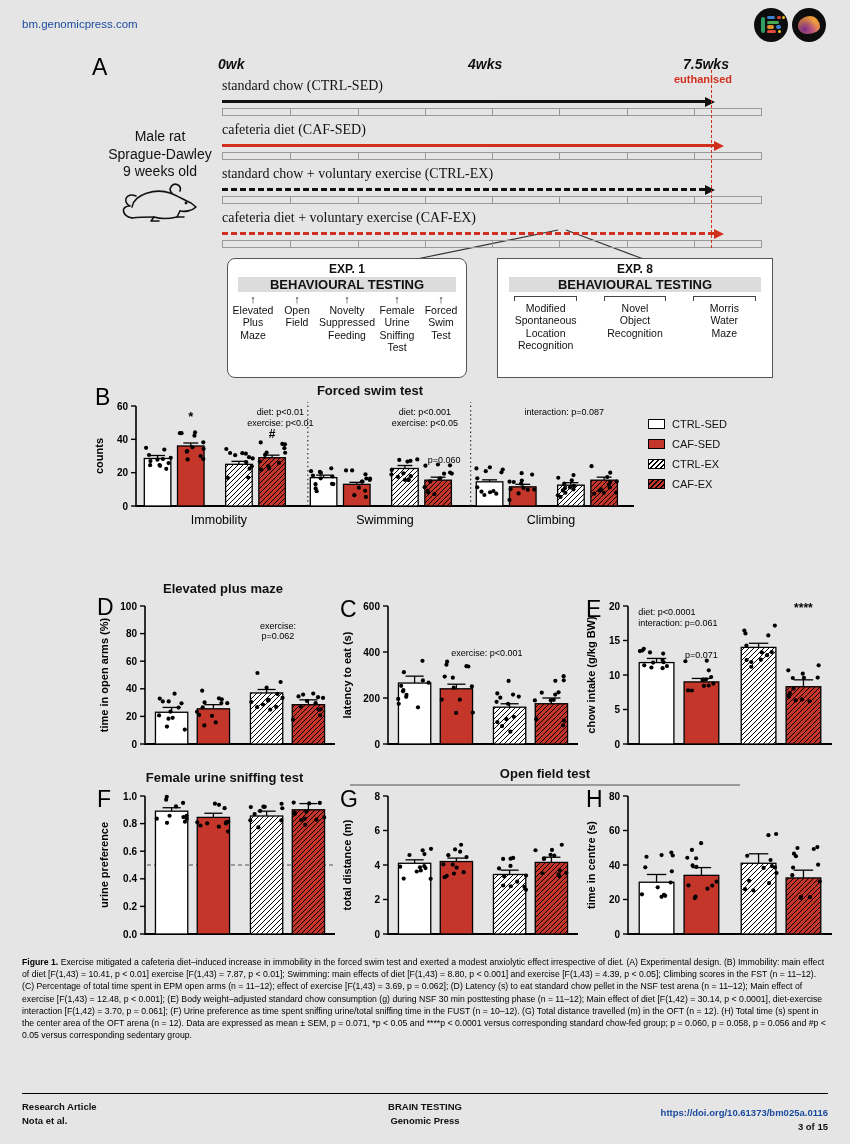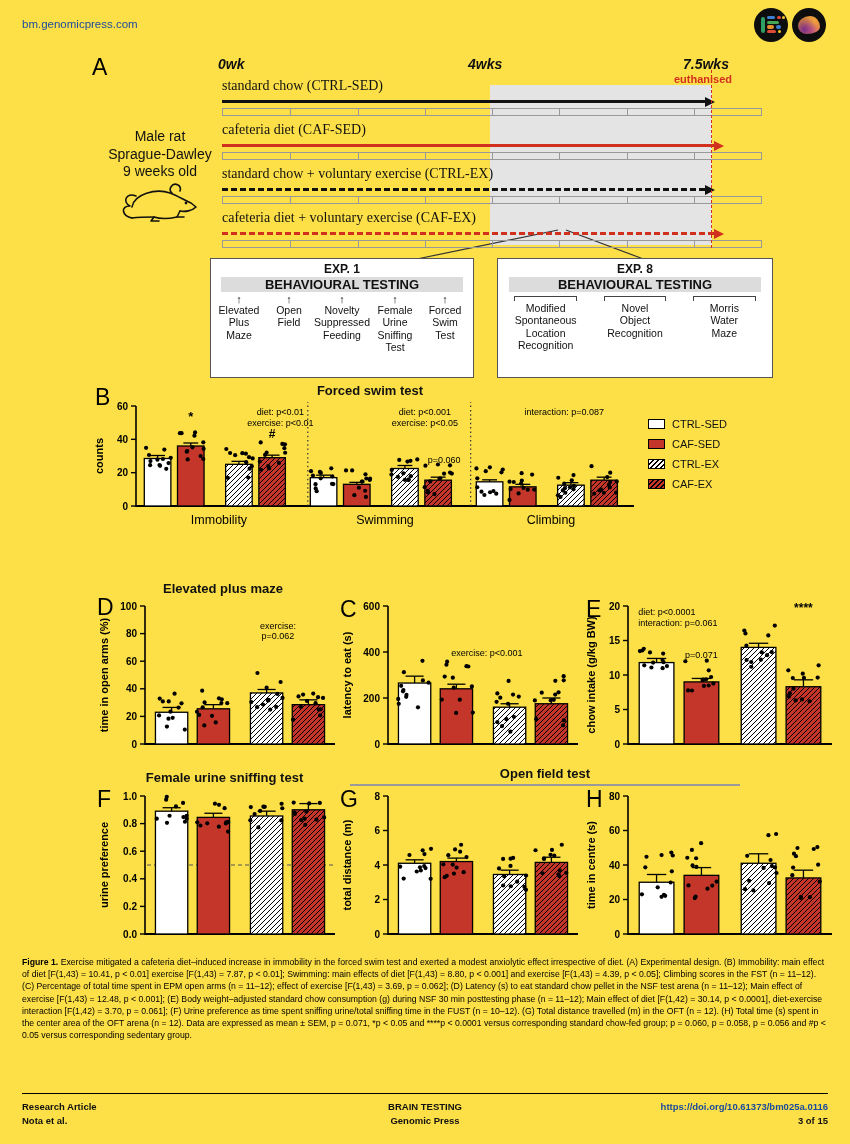--- a/index.html
+++ b/index.html
@@ -1,18 +1,18 @@
 <!DOCTYPE html>
 <html><head>
 <meta charset="utf-8">
 <style>
   :root{ --red:#c5362a; --redline:#d2301f; --link:#1a4a9c; }
   *{box-sizing:border-box; margin:0; padding:0;}
   body{background:#fff;}
-  .page{position:relative;width:850px;height:1144px;background:#fde047;overflow:hidden;
+  .page{position:relative;width:850px;height:1144px;background:#e5e5e5;overflow:hidden;
         font-family:"Liberation Sans",sans-serif;color:#111;}
   .abs{position:absolute;}
   
   .site{font-size:11.5px;color:var(--link);left:22px;top:18px;text-decoration:none;}
   .logo{width:34px;height:34px;border-radius:50%;background:#0d0d0d;top:8px;}
   .logo1{right:62px;} .logo2{right:24px;}
   .logo1 .vbar{position:absolute;left:7px;top:9px;width:4px;height:16px;border-radius:2px;background:#2f9e62;}
   .logo1 .rows{position:absolute;left:13px;top:8px;display:flex;flex-direction:column;gap:1.5px;}
   .logo1 .rows div{display:flex;gap:1.5px;}
   .logo1 .rows span{height:3.2px;border-radius:2px;display:inline-block;}
@@ -33,21 +33,21 @@
   .tl-row{position:absolute;left:0;width:548px;height:42px;}
   .tl-label{position:absolute;top:0;font-size:14px;white-space:nowrap;font-family:Liberation Serif, serif;}
   .tl-arrow{position:absolute;left:0;top:19px;height:12px;width:500px;}
   .tl-arrow .shaft{position:absolute;left:0;top:3px;height:0;}
   .tl-arrow .head{position:absolute;top:-0.5px;width:0;height:0;
       border-top:5.5px solid transparent;border-bottom:5.5px solid transparent;border-left:10px solid #111;}
   .tl-ruler{position:absolute;left:0;top:30px;width:540px;height:8px;border:1px solid #999;}
   .tl-ruler i{position:absolute;top:0;width:1px;height:100%;background:#999;}
   
   .expbox{border:1.2px solid #555;background:#fff;z-index:4;}
-  .exp1{left:210px;top:258px;width:264px;height:120px;}
+  .exp1{left:227px;top:258px;width:240px;height:120px;border-radius:8px;}
   .exp2{left:497px;top:258px;width:276px;height:120px;}
   .exp-title{text-align:center;font-weight:700;font-size:12px;margin-top:3px;}
   .exp-sub{display:block;margin:1px auto 0;width:92%;text-align:center;font-weight:700;font-size:13px;background:#dcdcdc;}
   .exp-items{display:flex;justify-content:space-between;padding:2px 3px 0 3px;}
   .exp-item{flex:1;text-align:center;}
   .up-arrow{font-size:11px;line-height:10px;}
   .bracket{width:70%;height:5px;margin:2px auto 1px;border-top:1.2px solid #444;
            border-left:1.2px solid #444;border-right:1.2px solid #444;}
   .exp-item-label{font-size:10.5px;line-height:1.18;white-space:pre-line;}
   
@@ -65,21 +65,21 @@
   .lg-label{font-size:11px;}
   
   .caption{left:22px;top:956px;width:806px;font-size:8.7px;line-height:1.4;color:#000;text-align:left;}
   .caption b{font-weight:700;}
   
   .footrule{left:22px;top:1093px;width:806px;border-top:1.6px solid #000;}
   .foot{font-size:9.5px;font-weight:700;line-height:1.45;}
   .foot-left{left:22px;top:1100px;}
   .foot-center{left:300px;top:1100px;width:250px;text-align:center;}
   .foot-right{left:528px;top:1100px;width:300px;text-align:right;}
-  .doi{color:var(--link);text-decoration:none;font-weight:700;display:block;}
+  .doi{color:var(--link);text-decoration:none;font-weight:700;display:block;margin-top:6px;}
 </style>
 </head>
 <body>
 
 <div class="page">
 
   <a class="abs site" href="#">bm.genomicpress.com</a>
   <div class="abs logo logo1">
     <span class="vbar"></span>
     <div class="rows">

